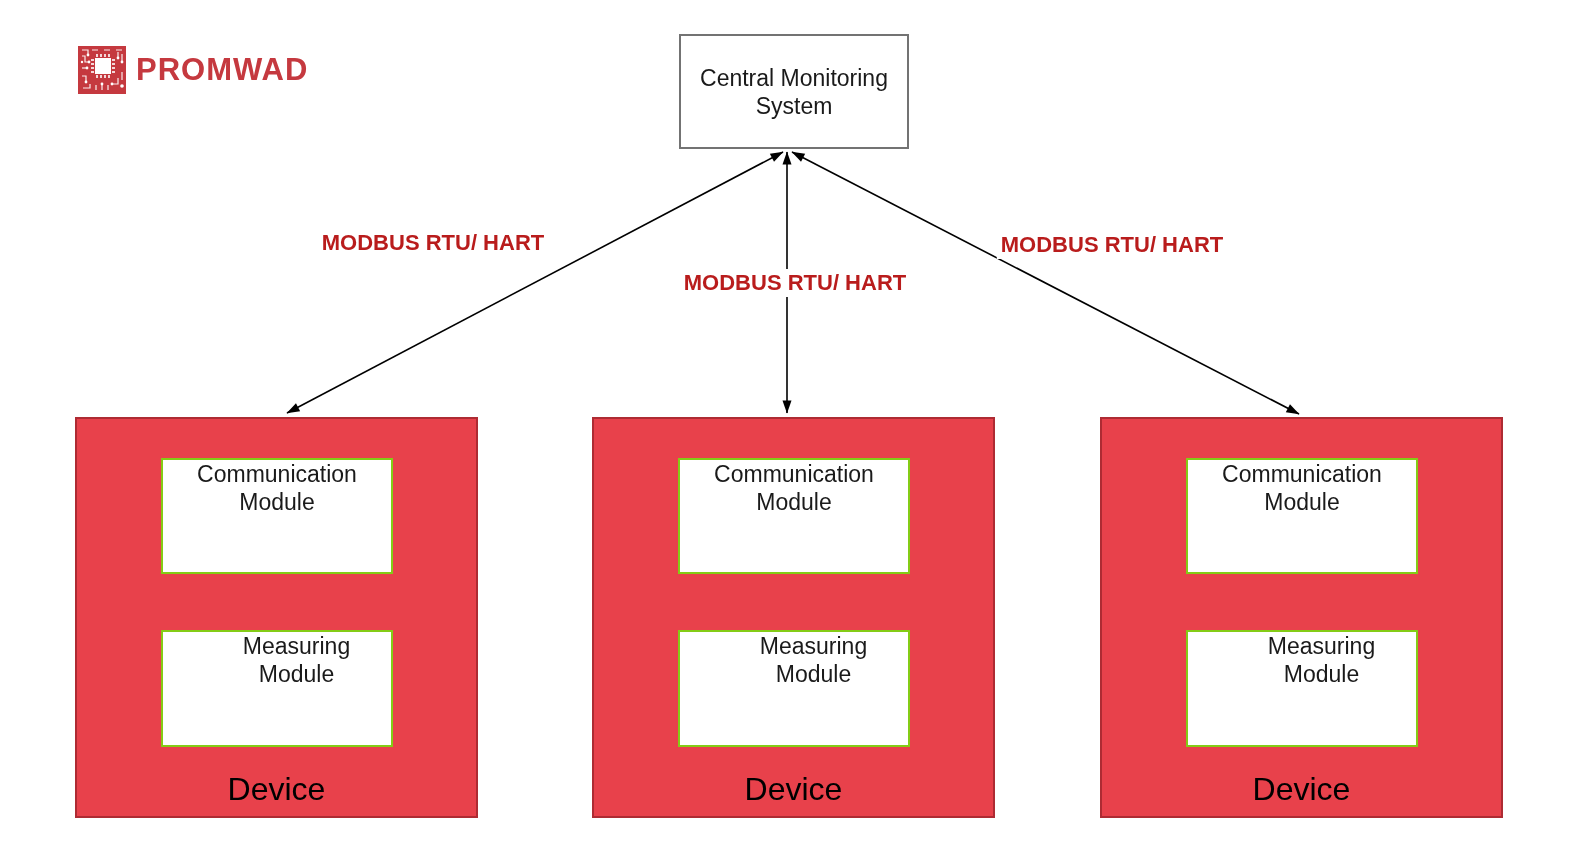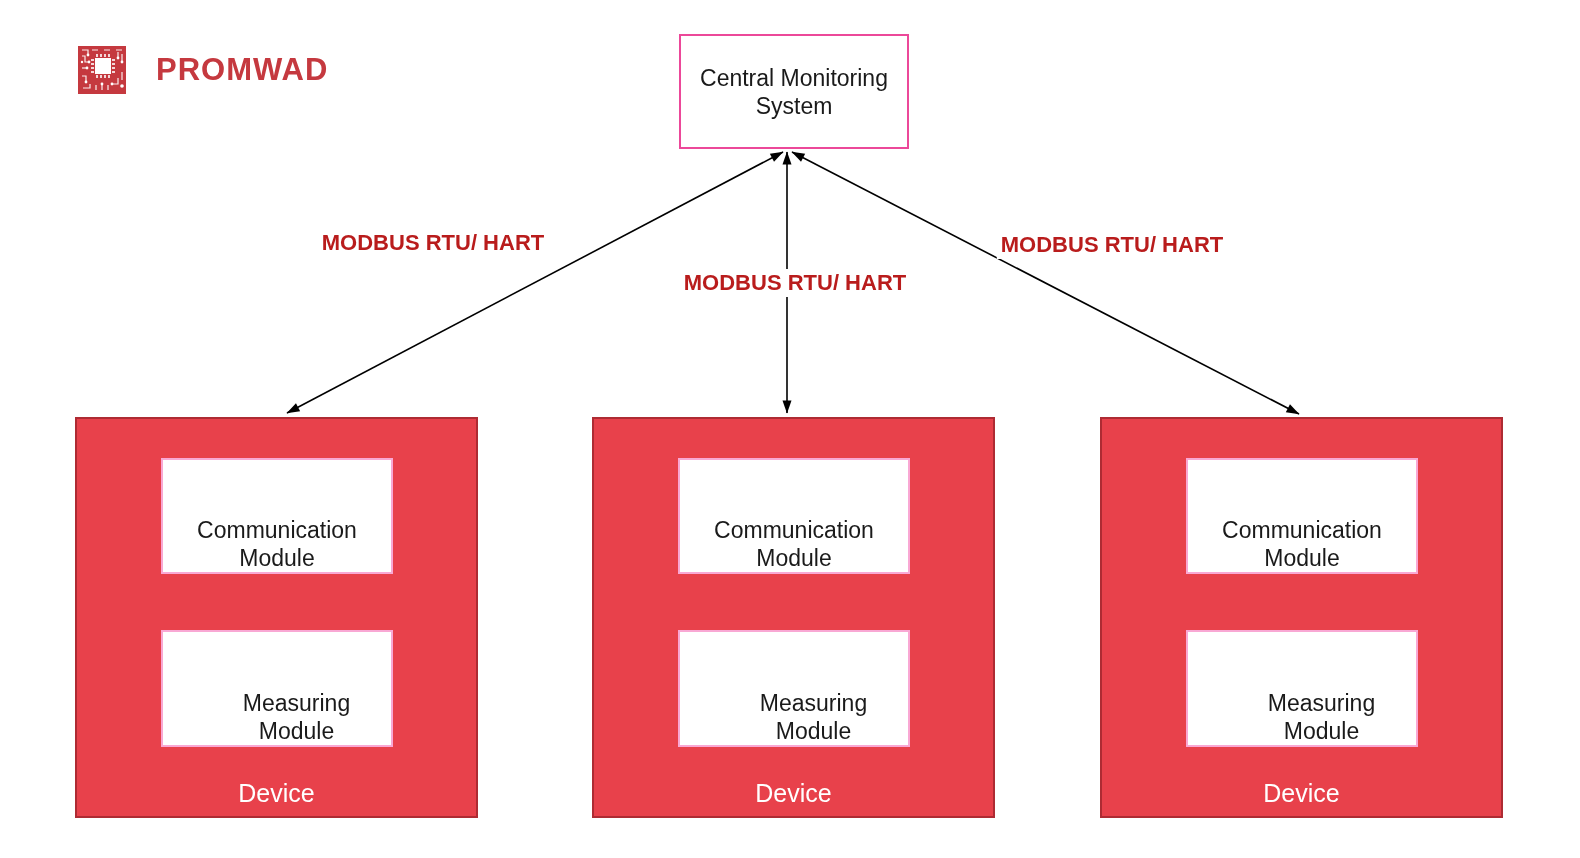--- a/index.html
+++ b/index.html
@@ -16,21 +16,21 @@
     overflow: hidden;
   }
 
   
   .logo {
     position: absolute;
     left: 78px;
     top: 46px;
     display: flex;
     align-items: center;
-    gap: 30px;
+    gap: 10px;
   }
   .logo-mark { width: 48px; height: 48px; display: block; }
   .logo-text {
     color: #c5393f;
     font-size: 31px;
     font-weight: bold;
     letter-spacing: 1px;
     line-height: 48px;
   }
 
@@ -42,21 +42,21 @@
     pointer-events: none;
   }
   .arrows line { stroke: #000000; stroke-width: 1.6px; }
 
   
   .cms-box {
     position: absolute;
     left: 679px; top: 34px;
     width: 230px; height: 115px;
     background: #ffffff;
-    border: 2px solid #ec4899;
+    border: 2px solid #737373;
     box-sizing: border-box;
     display: flex;
     align-items: center;
     justify-content: center;
     text-align: center;
   }
   .cms-box .lbl {
     font-size: 23px;
     line-height: 28px;
     color: #1a1a1a;
@@ -87,44 +87,44 @@
   }
   .device-1 { left: 75px; }
   .device-2 { left: 592px; }
   .device-3 { left: 1100px; }
 
   .module {
     position: absolute;
     left: 84px;
     width: 232px;
     background: #ffffff;
-    border: 2px solid #f9a8d4;
+    border: 2px solid #84cc16;
     box-sizing: border-box;
     display: flex;
-    align-items: flex-end;
+    align-items: flex-start;
     justify-content: center;
     text-align: center;
   }
   .module .lbl {
     font-size: 23px;
     line-height: 28px;
     color: #1a1a1a;
     max-width: 170px;
   }
   .module-comm { top: 39px; height: 116px; }
   .module-meas { top: 211px; height: 117px; padding-left: 39px; }
 
   .device-label {
     position: absolute;
     left: 0;
     bottom: 8px;
     width: 100%;
     text-align: center;
-    font-size: 25px;
-    color: #ffffff;
+    font-size: 32px;
+    color: #000000;
   }
 </style>
 </head>
 <body>
 
 <div class="canvas">
 
   <svg class="arrows" viewBox="0 0 1580 858" xmlns="http://www.w3.org/2000/svg">
     <defs>
       <marker id="arrowEnd" markerWidth="16" markerHeight="12" refX="13.5" refY="5.5" orient="auto" markerUnits="userSpaceOnUse">

